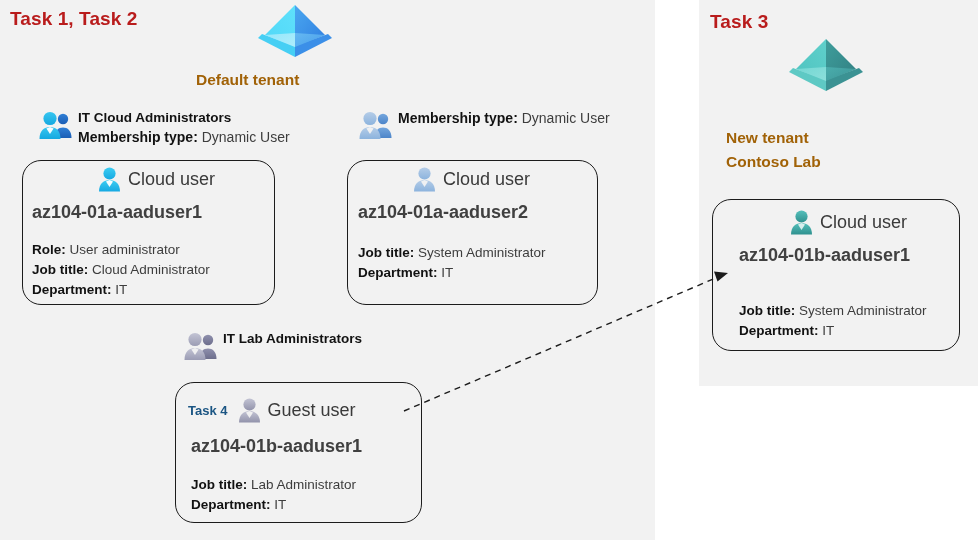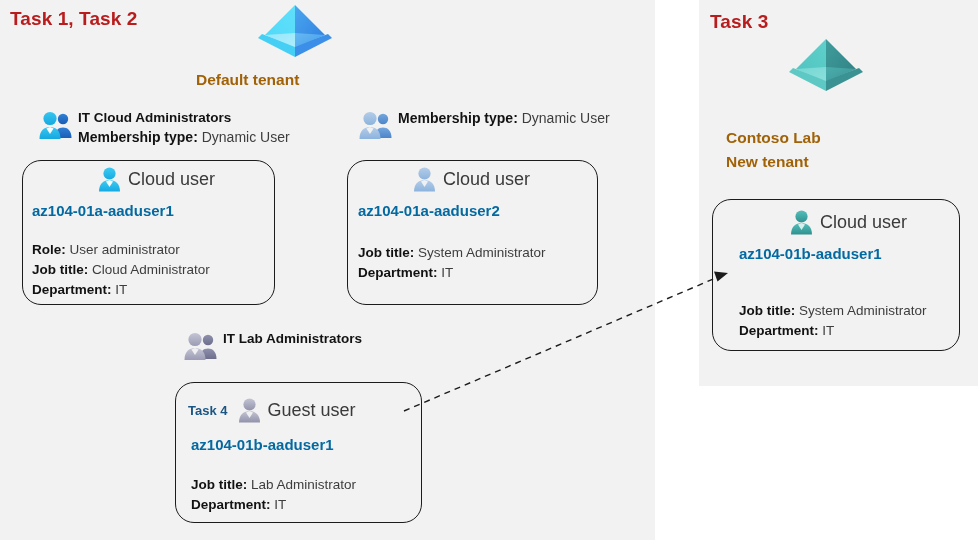--- a/index.html
+++ b/index.html
@@ -23,21 +23,21 @@
   .g-sub{font-size:14px;line-height:20px;color:#3d3d3d;}
   .g-sub b{color:#121212;font-weight:bold;}
 
   .card{position:absolute;border:1.6px solid #1c1c1c;border-radius:19px;background:transparent;box-sizing:border-box;}
 
   .card-head{position:absolute;display:flex;align-items:center;}
   .card-head .u-icon{margin-right:6px;}
   .card-head .u-label{font-size:18px;color:#3a3a3a;}
   .card-head .tasktag-inline{font-size:13px;font-weight:bold;color:#1b5583;margin-right:9px;}
 
-  .card-name{position:absolute;font-size:15px;font-weight:bold;color:#0369a1;white-space:nowrap;}
+  .card-name{position:absolute;font-size:18px;font-weight:bold;color:#404040;white-space:nowrap;}
 
   .kv{position:absolute;font-size:13.5px;line-height:20px;color:#3d3d3d;white-space:nowrap;}
   .kv b{color:#121212;font-weight:bold;text-align:right;}
 
   svg{display:block;overflow:visible;}
   #arrow-layer{position:absolute;left:0;top:0;width:978px;height:540px;pointer-events:none;}
 </style>
 </head>
 <body>
 
@@ -99,22 +99,22 @@
     </defs>
     <polygon points="39,44 6,32 2,36 39,55" fill="#5ec9c4"></polygon>
     <polygon points="39,44 72,32 76,36 39,55" fill="#3b9293"></polygon>
     <polygon points="39,3 9,33 39,45" fill="url(#tL)"></polygon>
     <polygon points="39,3 69,33 39,45" fill="url(#tR)"></polygon>
     <polygon points="39,31 9,33 39,45" fill="url(#tBL)" opacity="0.85"></polygon>
     <polygon points="39,31 69,33 39,45" fill="url(#tBR)" opacity="0.8"></polygon>
   </svg>
 </div>
 <div class="tenant-label" style="left:726px;top:126px;width:200px;line-height:24px;">
+  <div>New  tenant</div>
   <div>Contoso Lab</div>
-  <div>New  tenant</div>
 </div>
 
 <div class="group" style="left:38px;top:108px;">
   <span class="g-icon">
     <svg width="36" height="32" viewBox="0 0 36 32" aria-hidden="true">
       <defs>
         <linearGradient id="g1b" x1="0" y1="0" x2="0" y2="1">
           <stop offset="0" stop-color="#2f7fd6"></stop>
             <stop offset="1" stop-color="#1b5eb5"></stop>
         </linearGradient>

